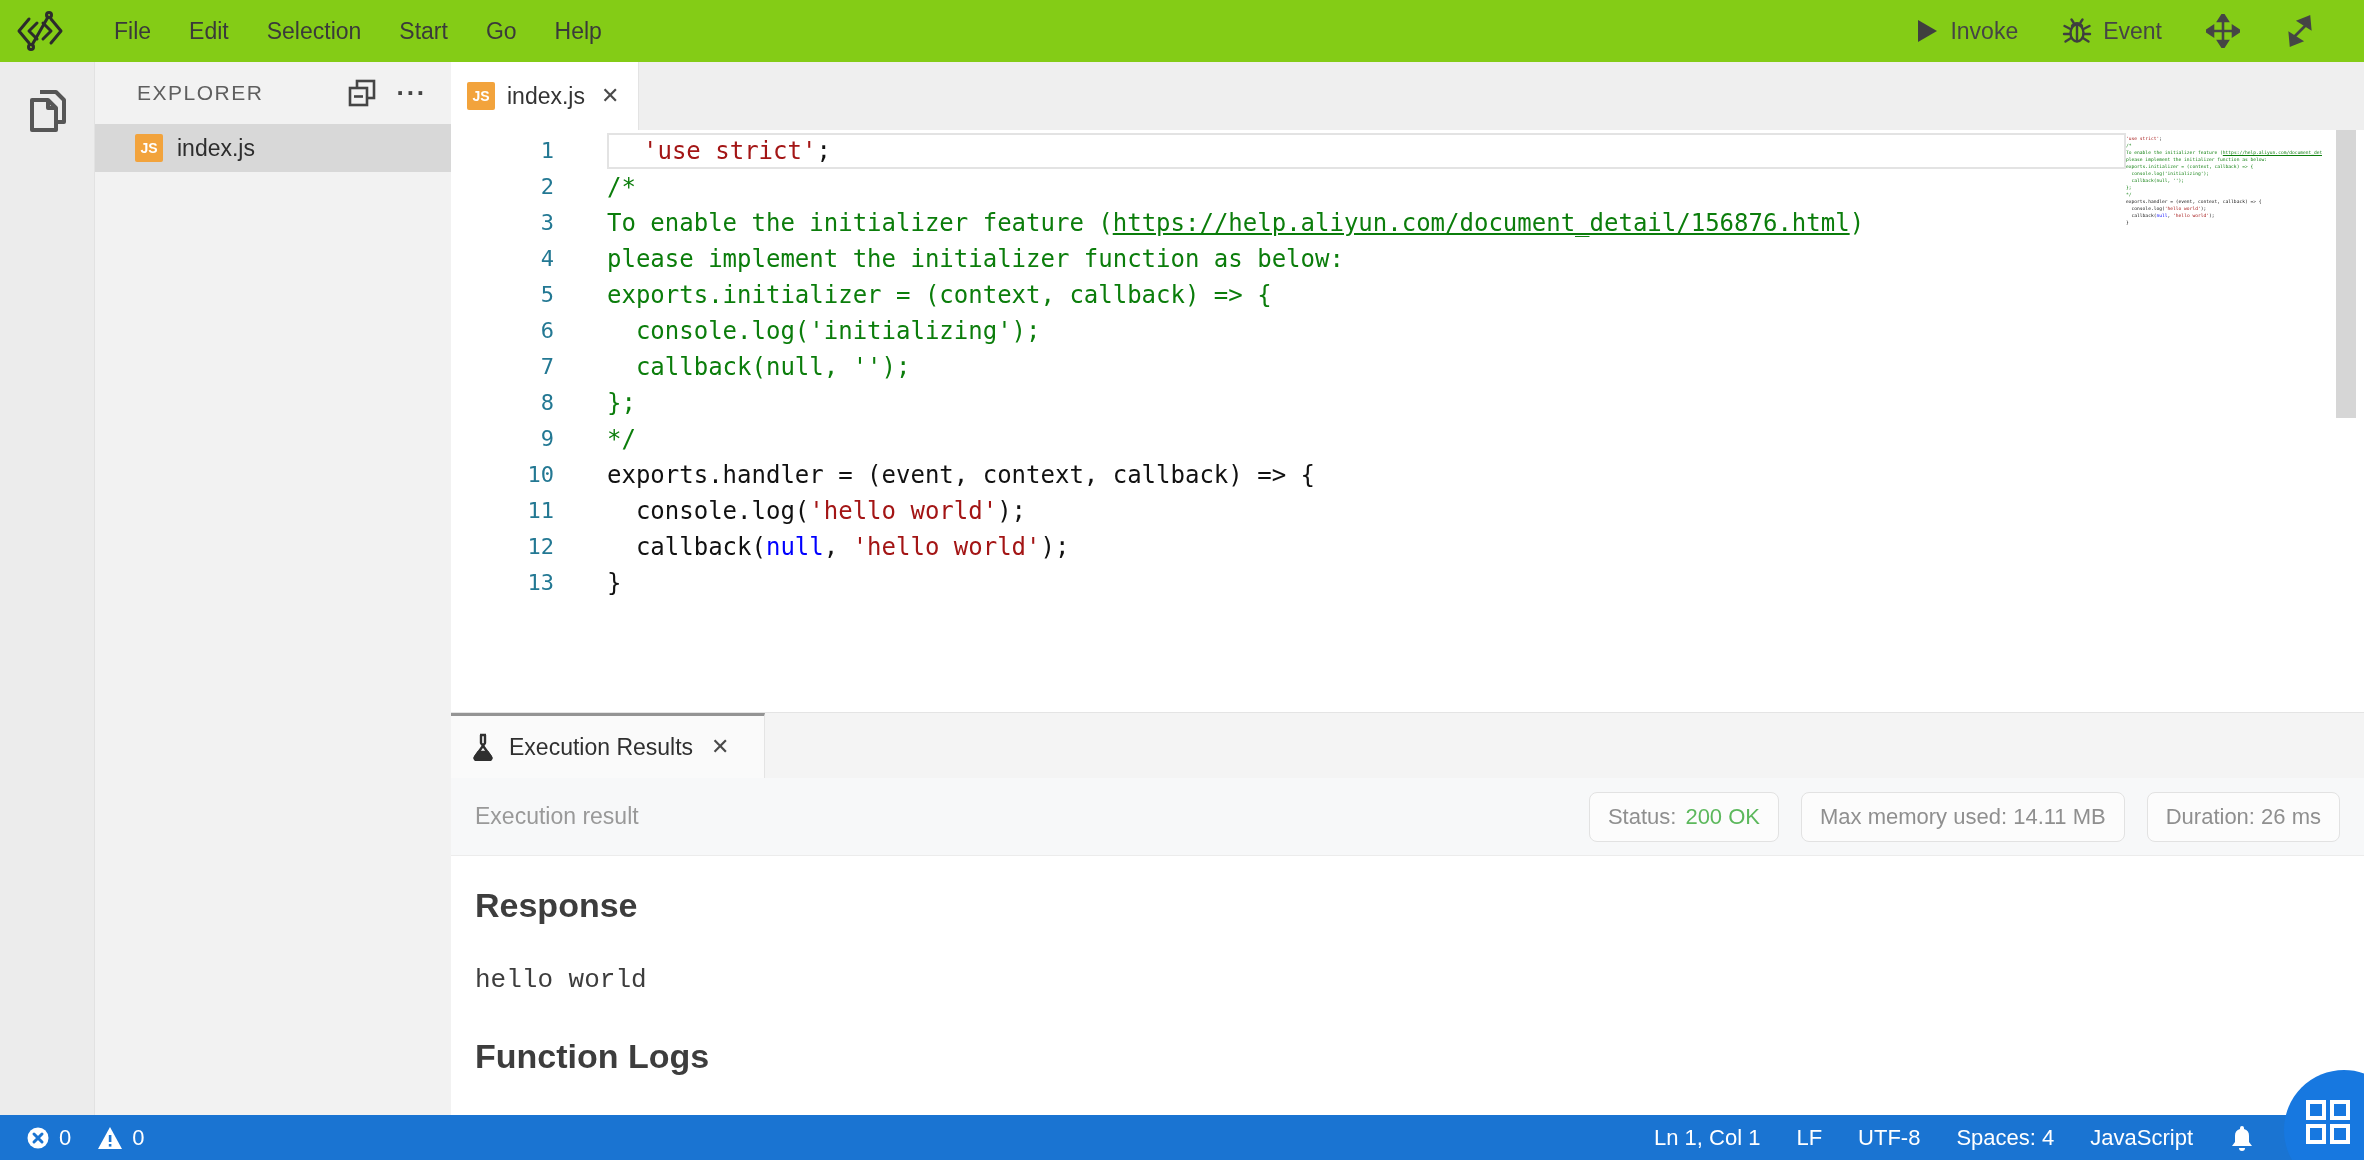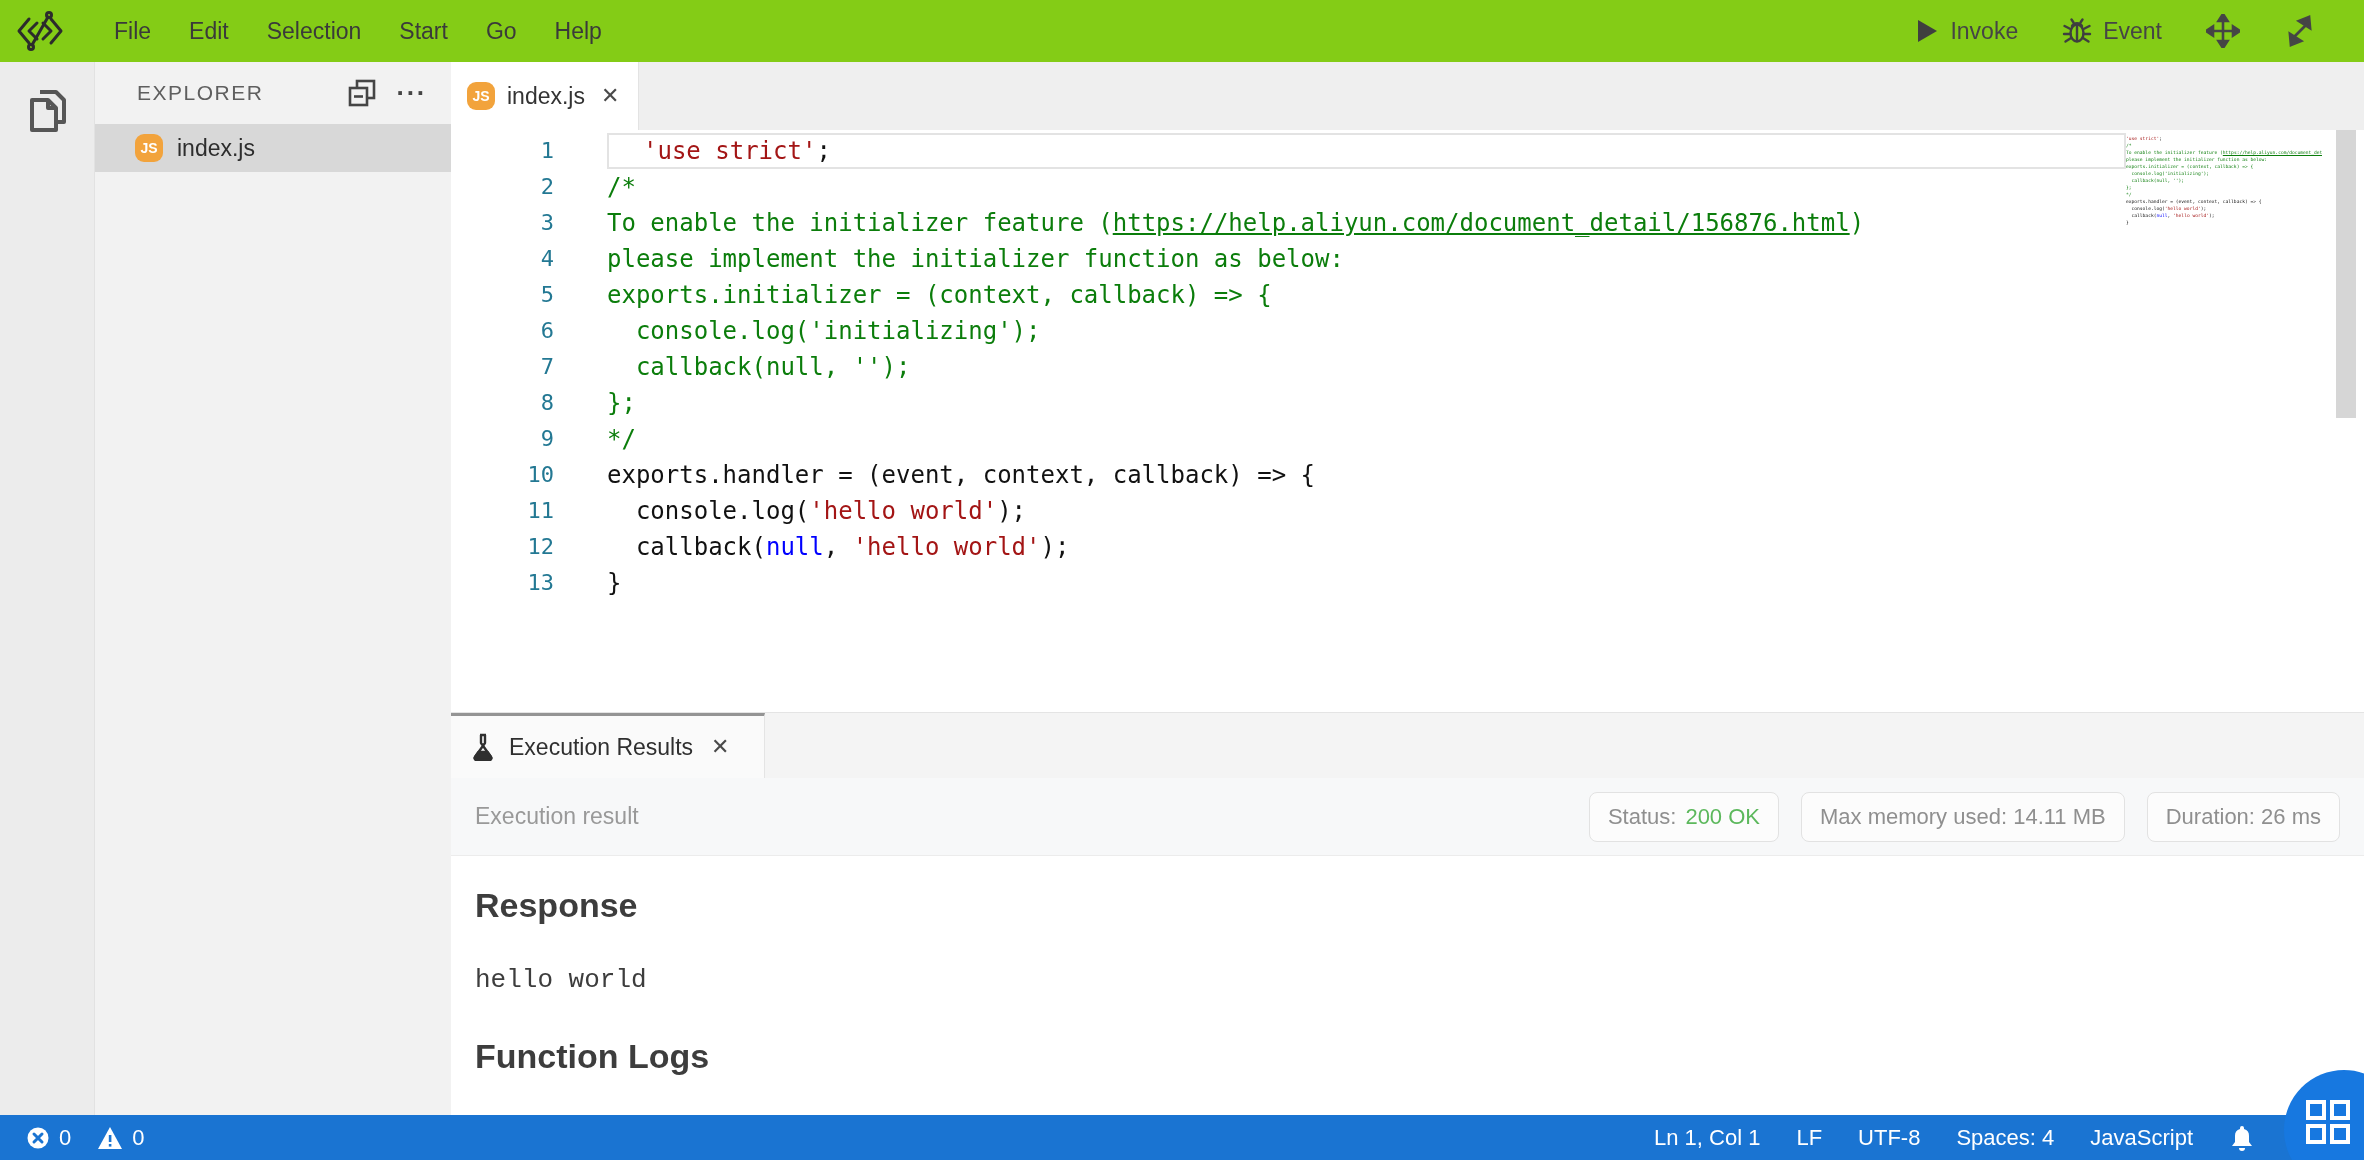--- a/index.html
+++ b/index.html
@@ -17,21 +17,21 @@
   
   .main { flex:1; display:flex; min-height:0; }
   .activitybar { width:95px; background:#ececec; border-right:1px solid #e2e2e2; padding-top:24px; display:flex; justify-content:center; align-items:flex-start; flex:none; }
   .sidebar { width:356px; background:#f2f2f2; display:flex; flex-direction:column; flex:none; }
   .sidebar-header { height:62px; display:flex; align-items:center; padding:0 24px 0 42px; color:#5f5f5f; font-size:21px; letter-spacing:1.5px; }
   .sidebar-header .spacer { flex:1; }
   .sidebar-header .hicon { margin-left:20px; display:flex; align-items:center; }
   .file-row { height:48px; display:flex; align-items:center; gap:14px; padding-left:40px; font-size:23px; color:#2d2d2d; }
   .file-row.selected { background:#d8d8d8; }
 
-  .js-badge { width:28px; height:28px; background:var(--js,#f2a33c); color:#fff; border-radius:9px; font-size:14px; font-weight:bold; display:flex; align-items:center; justify-content:center; flex:none; }
+  .js-badge { width:28px; height:28px; background:var(--js,#f2a33c); color:#fff; border-radius:2px; font-size:14px; font-weight:bold; display:flex; align-items:center; justify-content:center; flex:none; }
 
   .content { flex:1; display:flex; flex-direction:column; background:#fff; min-width:0; }
 
   
   .tabbar { height:68px; background:#efefef; display:flex; flex:none; }
   .tab { width:188px; background:#fff; display:flex; align-items:center; gap:12px; padding:0 16px; font-size:23px; color:#333; border-right:1px solid #e3e3e3; }
   .close { color:#4a4a4a; font-size:22px; margin-left:4px; }
 
   
   .editor { height:582px; display:flex; position:relative; background:#fff; flex:none; }

